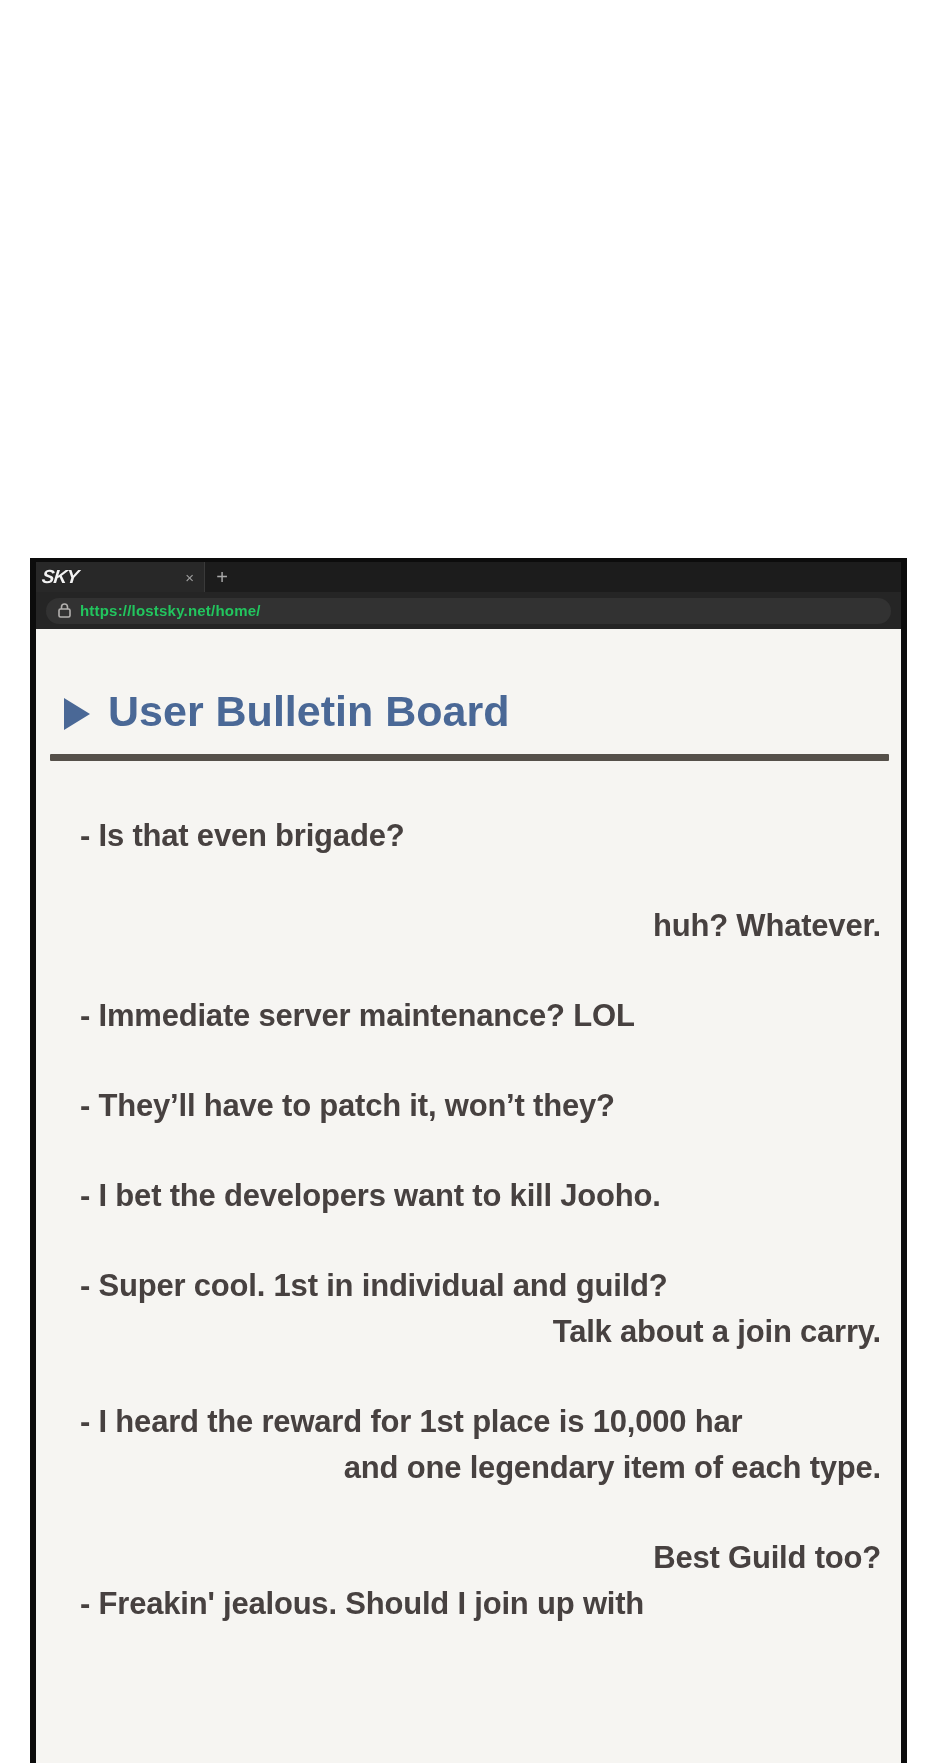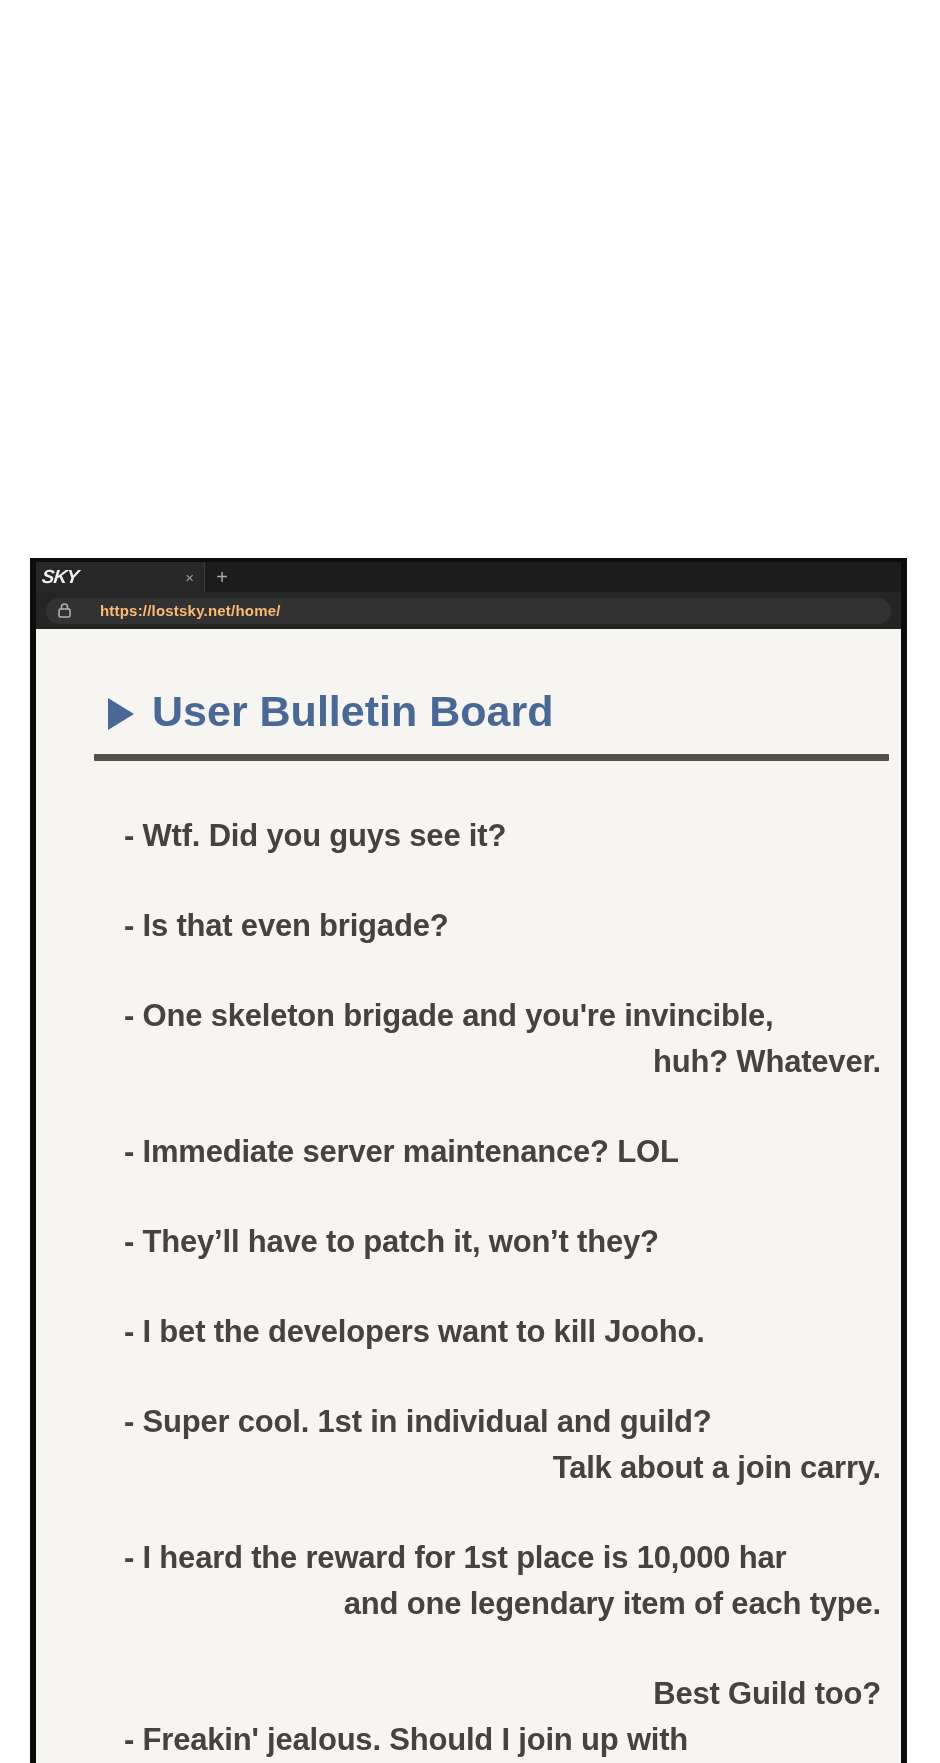--- a/index.html
+++ b/index.html
@@ -79,36 +79,34 @@
     height:26px;
     background:#323232;
     border-radius:13px;
     display:flex;
     align-items:center;
     padding:0 12px;
     gap:9px;
   }
   .lock-icon{display:flex;align-items:center;}
   .url-text{
-    color:#fdba74;
+    color:#22c55e;
     font-size:15px;
     font-weight:600;
     letter-spacing:0.2px;
     white-space:nowrap;
     overflow:hidden;
-    margin-left:20px;
   }
 
   
   .page-content{
     padding:0;
     position:relative;
     height:calc(100% - 67px);
     background:#f6f5f2;
-    margin-left:44px;
   }
 
   .board-header{
     display:flex;
     align-items:center;
     gap:18px;
     padding:58px 0 0 28px;
   }
   .arrow-icon{
     width:0;height:0;
@@ -171,27 +169,23 @@
 
   <div class="page-content">
     <div class="board-header">
       <span class="arrow-icon"></span>
       <span class="board-title">User Bulletin Board</span>
     </div>
     <div class="divider"></div>
 
     <div class="comments" id="comments">
         <div class="comment">
-          <div class="comment-line">- Wtf. Did you guys see it?</div>
-        </div>
-        <div class="comment">
           <div class="comment-line">- Is that even brigade?</div>
         </div>
         <div class="comment">
-          <div class="comment-line">- One skeleton brigade and you're invincible,</div>
           <div class="comment-line cont">huh? Whatever.</div>
         </div>
         <div class="comment">
           <div class="comment-line">- Immediate server maintenance? LOL</div>
         </div>
         <div class="comment">
           <div class="comment-line">- They’ll have to patch it, won’t they?</div>
         </div>
         <div class="comment">
           <div class="comment-line">- I bet the developers want to kill Jooho.</div>

